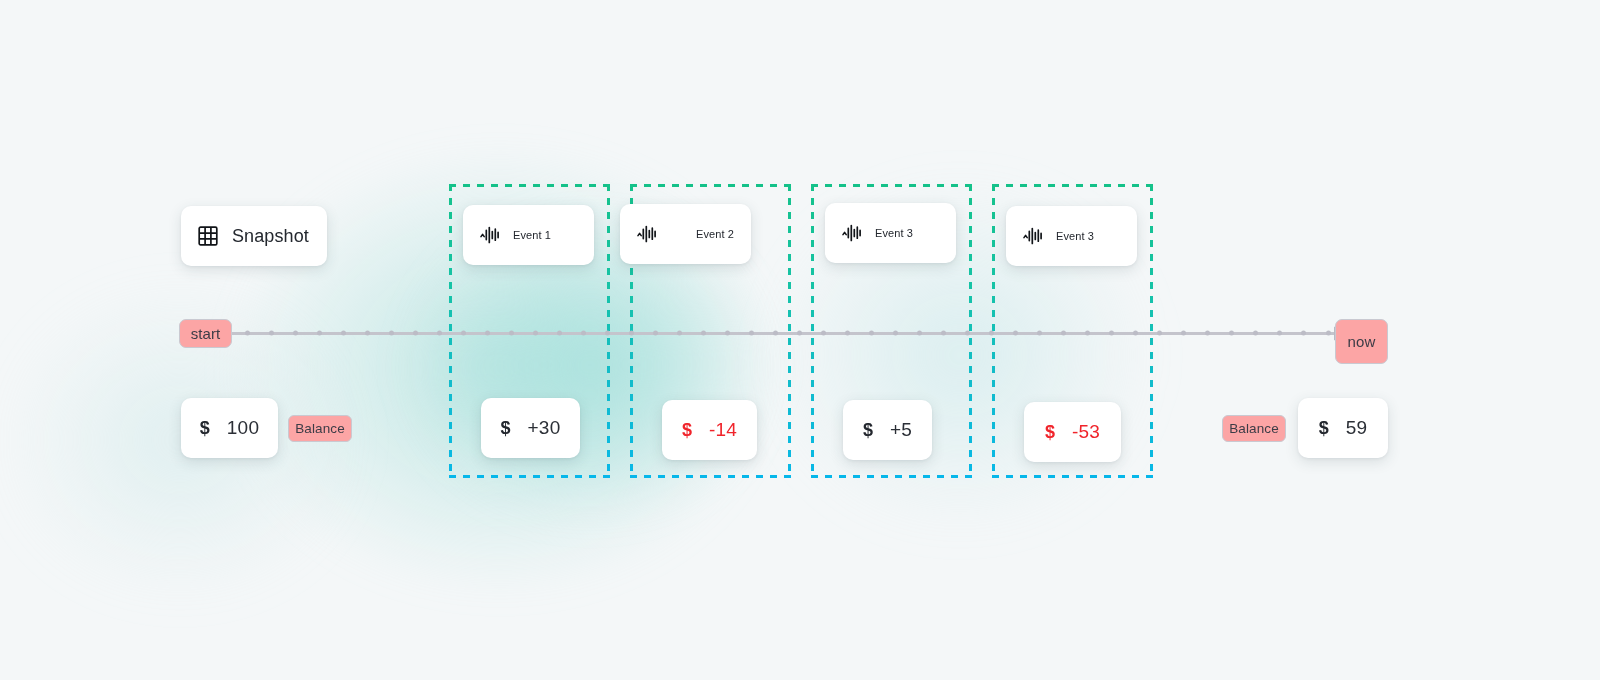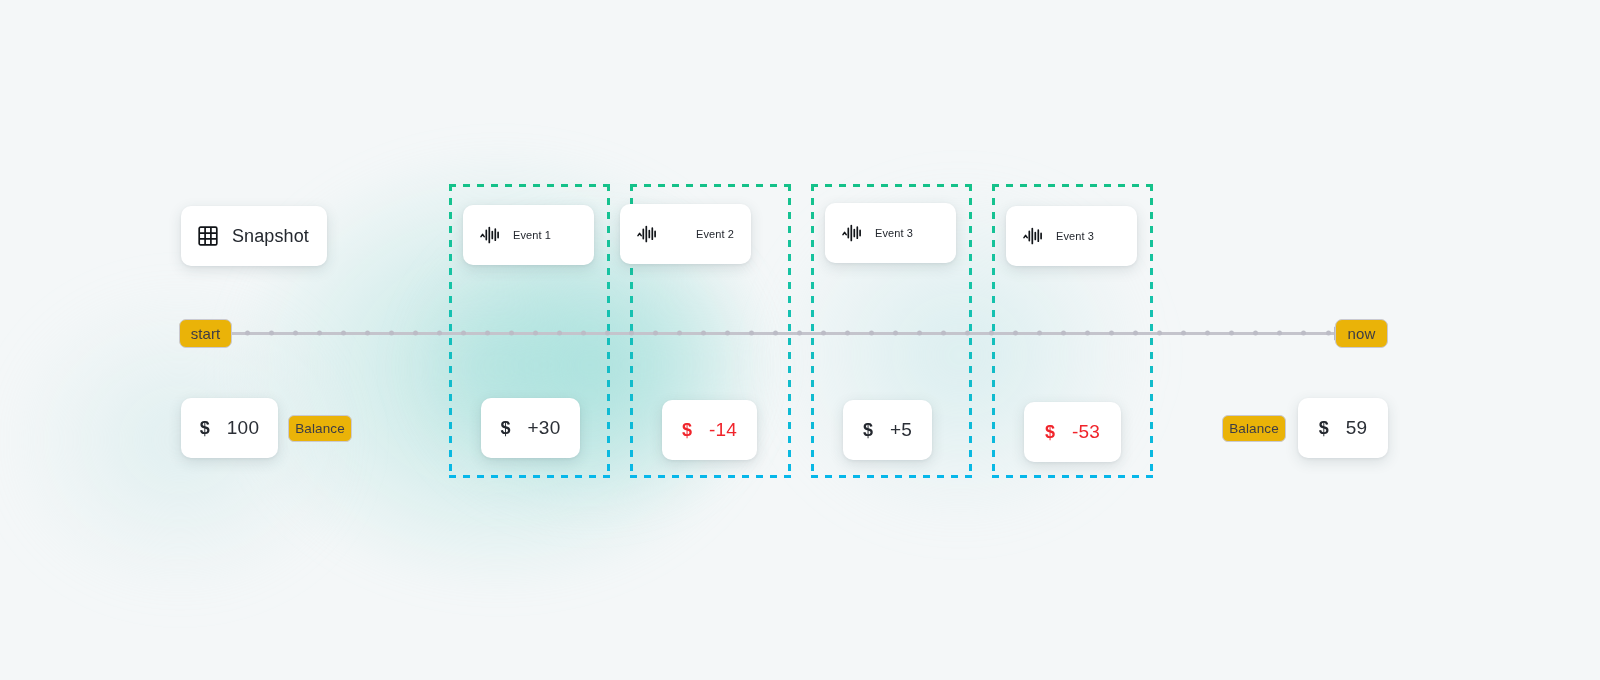--- a/index.html
+++ b/index.html
@@ -91,30 +91,30 @@
     border-bottom: 7px solid transparent;
     border-left: 13px solid #b9b9c3;
   }
 
   
   .chip {
     position: absolute;
     display: flex;
     align-items: center;
     justify-content: center;
-    background: #eab308;
+    background: #fca5a5;
     border: 1px solid #c9c9d1;
     border-radius: 7px;
     color: #3c3c46;
     font-size: 15px;
     letter-spacing: .1px;
     box-sizing: border-box;
   }
   .chip-start { left: 179px; top: 319px; width: 53px; height: 29px; }
-  .chip-now   { left: 1335px; top: 319px; width: 53px; height: 29px; }
+  .chip-now   { left: 1335px; top: 319px; width: 53px; height: 45px; }
   .chip-balance {
     width: 64px; height: 27px;
     font-size: 13.5px;
     border-radius: 6px;
   }
   .chip-balance-left  { left: 288px;  top: 415px; }
   .chip-balance-right { left: 1222px; top: 415px; }
 
   
   .card {

